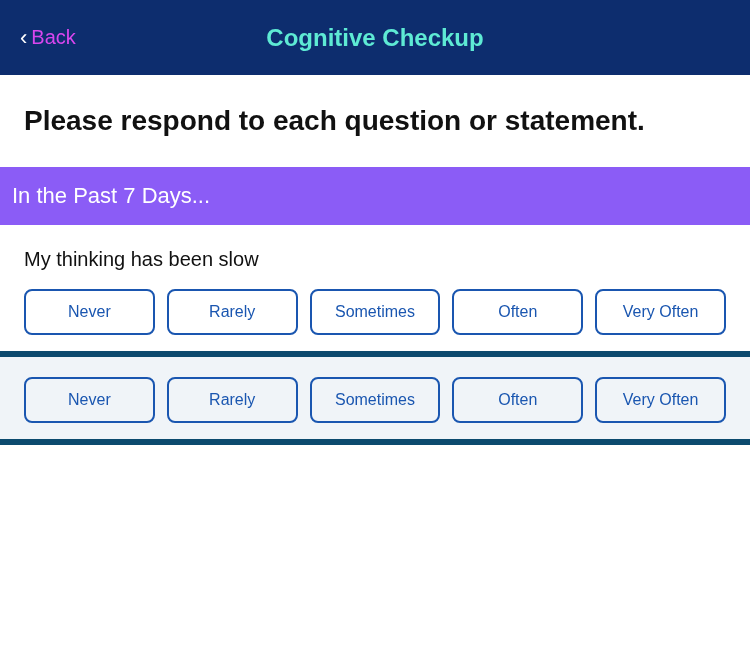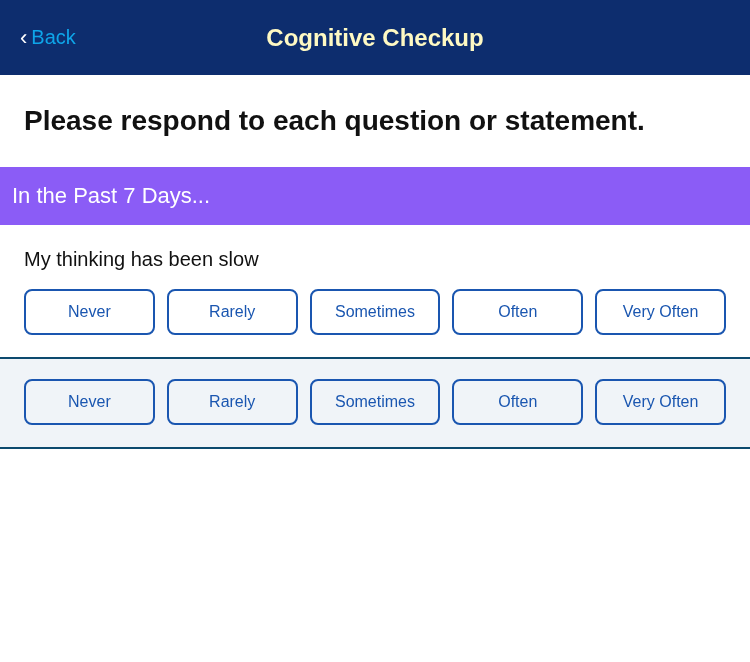--- a/index.html
+++ b/index.html
@@ -36,27 +36,27 @@
       cursor: pointer;
       gap: 4px;
     }
 
     .back-chevron {
       font-size: 22px;
       color: white;
     }
 
     .back-text {
-      color: #0ea5e9;
+      color: #d946ef;
       font-size: 20px;
       text-align: right;
     }
 
     .header-title {
-      color: #fef9c3;
+      color: #5eead4;
       font-size: 24px;
       font-weight: 700;
       text-align: center;
     }
 
     .instruction-section {
       background: #fff;
       padding: 28px 37px 28px 24px;
     }
 
@@ -73,22 +73,22 @@
     }
 
     .section-header-text {
       color: white;
       font-size: 22px;
       font-weight: 400;
     }
 
     .question-block {
       background: #fff;
-      padding: 20px 24px 22px 24px;
-      border-bottom: 2px solid #0c4a6e;
+      padding: 20px 24px 16px 24px;
+      border-bottom: 6px solid #0c4a6e;
     }
 
     .question-block.alt {
       background: #f0f4f8;
     }
 
     .question-text {
       font-size: 20px;
       color: #111;
       margin-bottom: 16px;

